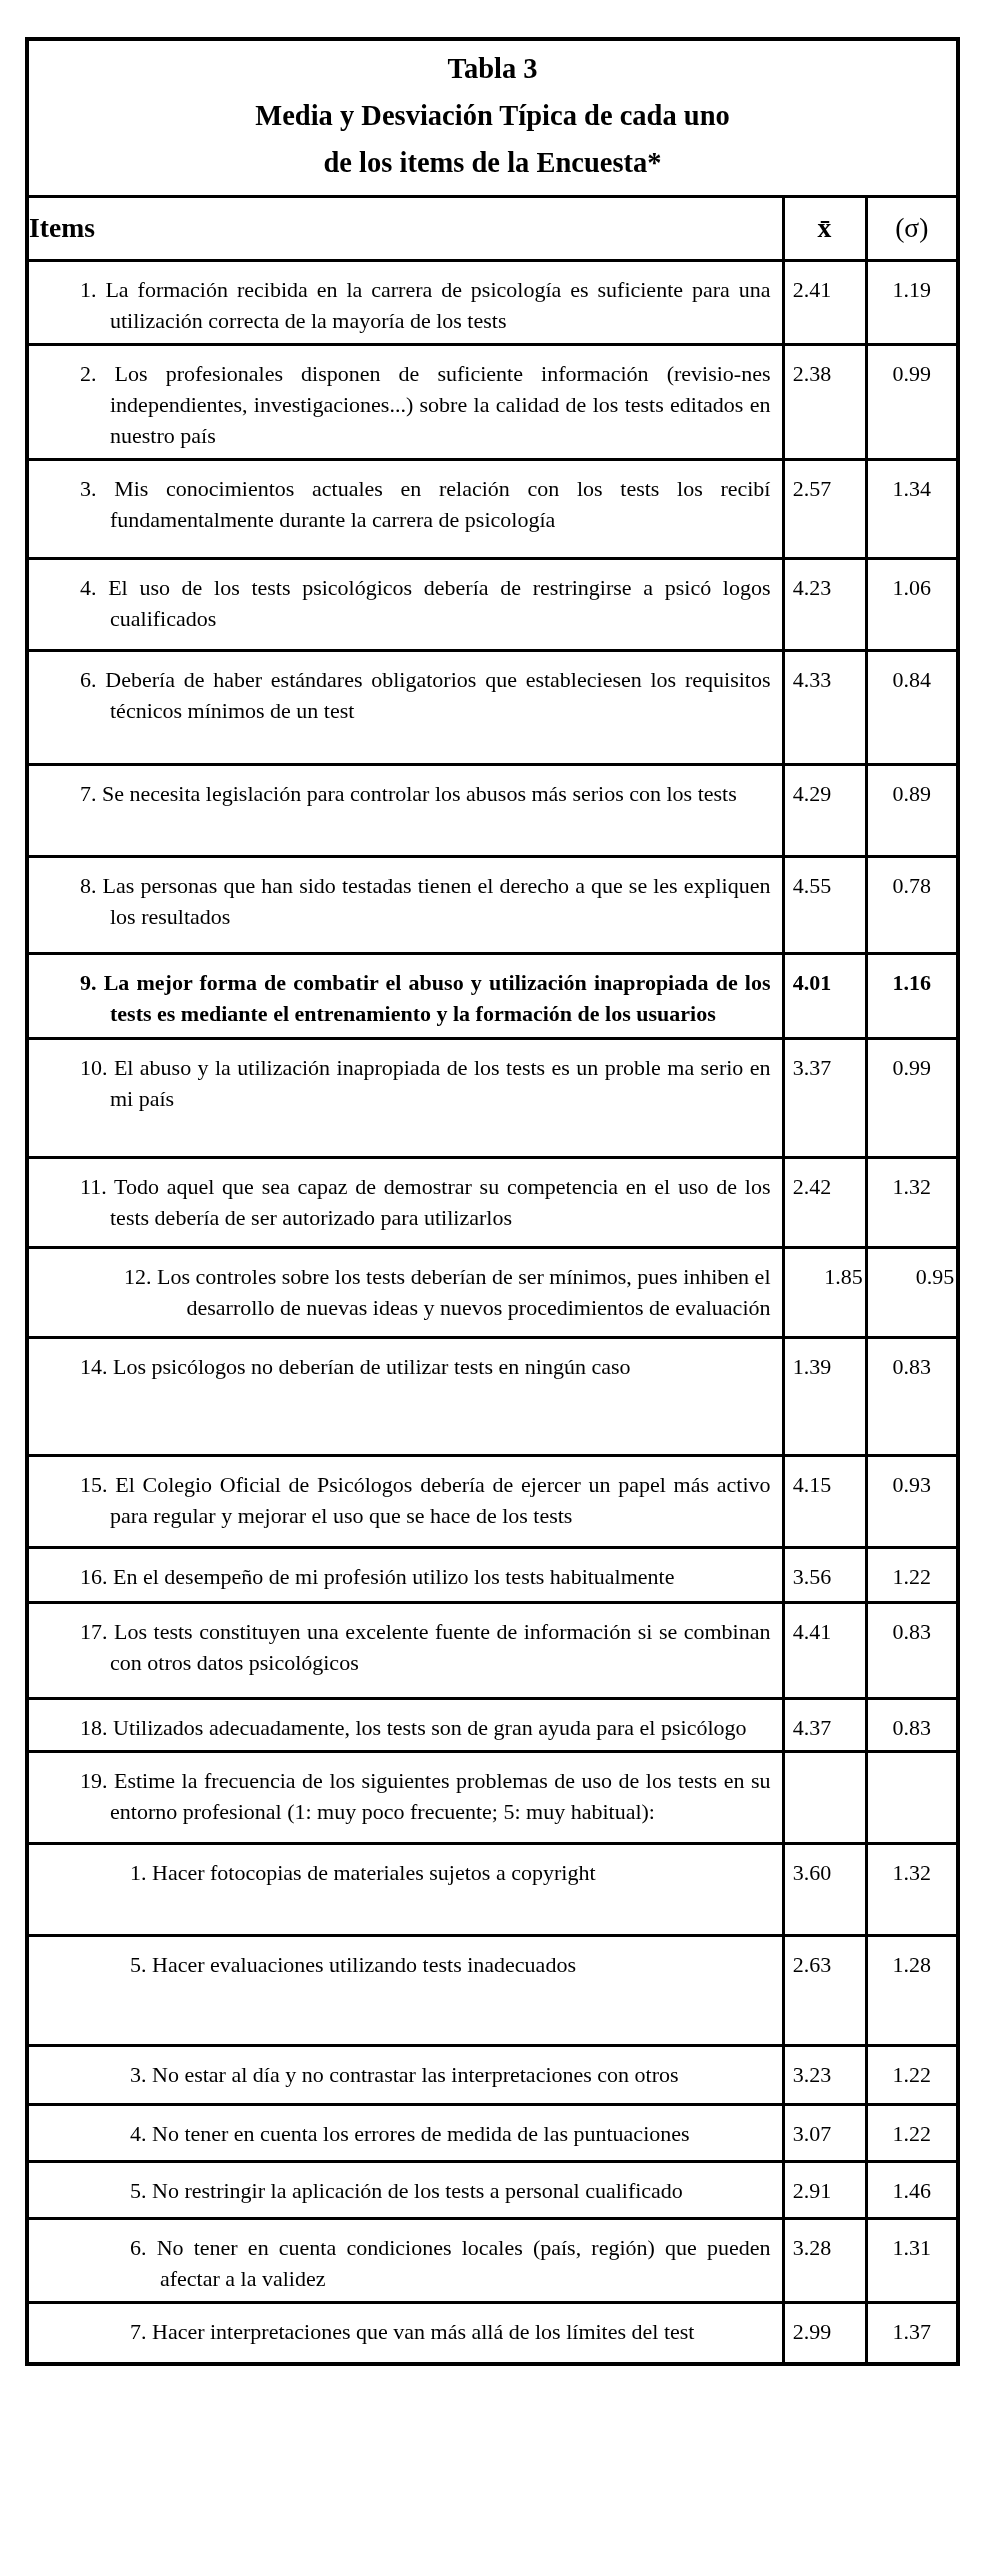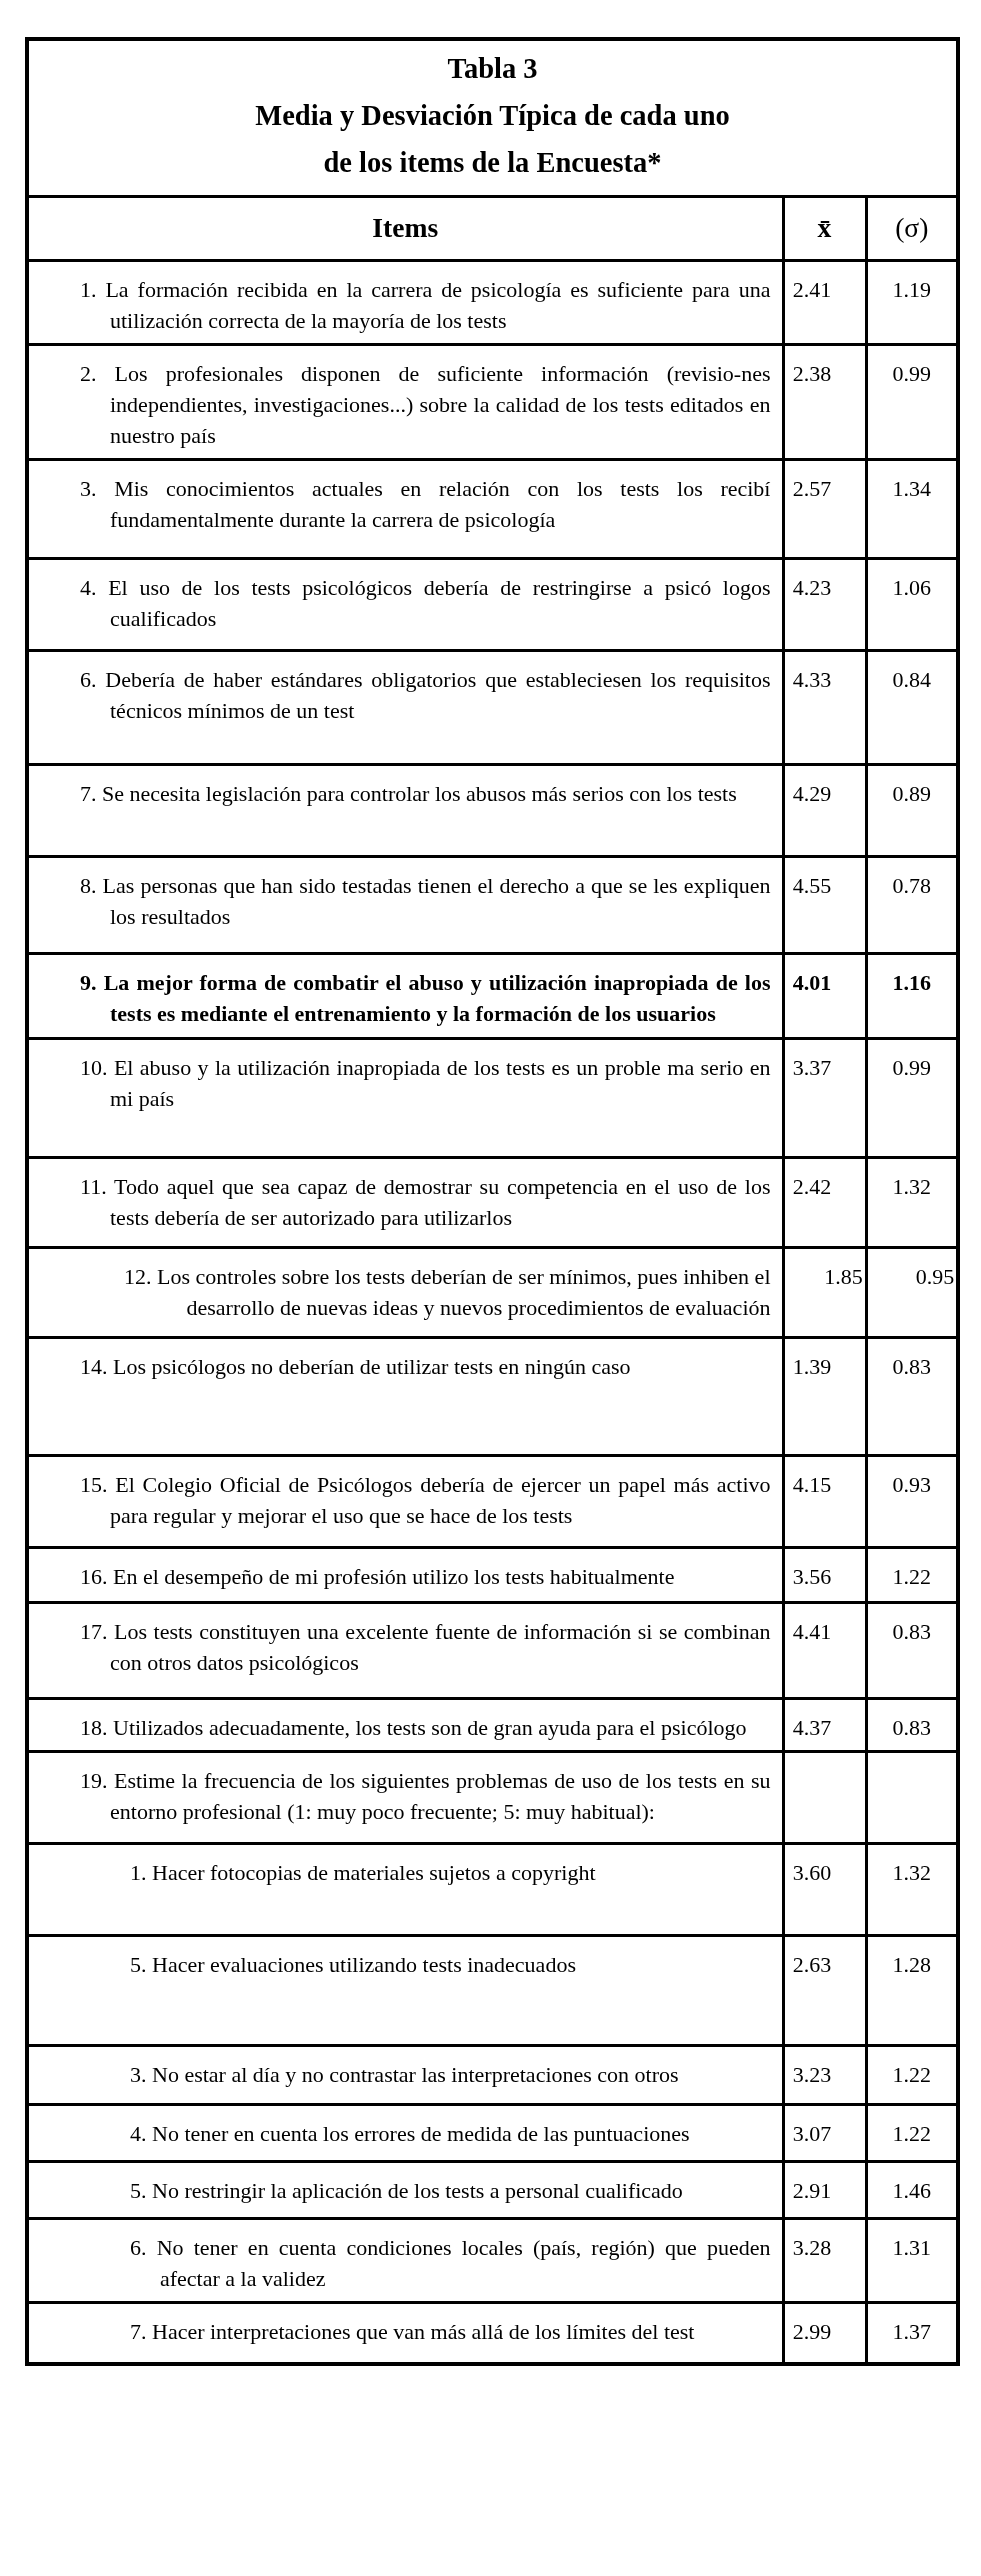--- a/index.html
+++ b/index.html
@@ -33,21 +33,20 @@
     font-size: 28.5px;
     line-height: 47px;
     padding: 3.7px 0 9.2px 0;
   }
   
   tr.header-row th {
     height: 64px;
     font-size: 27.6px;
     vertical-align: middle;
     padding: 0;
-    text-align: center;
   }
   th.items-h {
     text-align: left;
     padding-left: 50px;
     font-weight: bold;
   }
   th.mean-h { text-align: center; font-weight: bold; }
   th.sd-h   { text-align: center; font-weight: normal; }
   
   td.item-cell {

